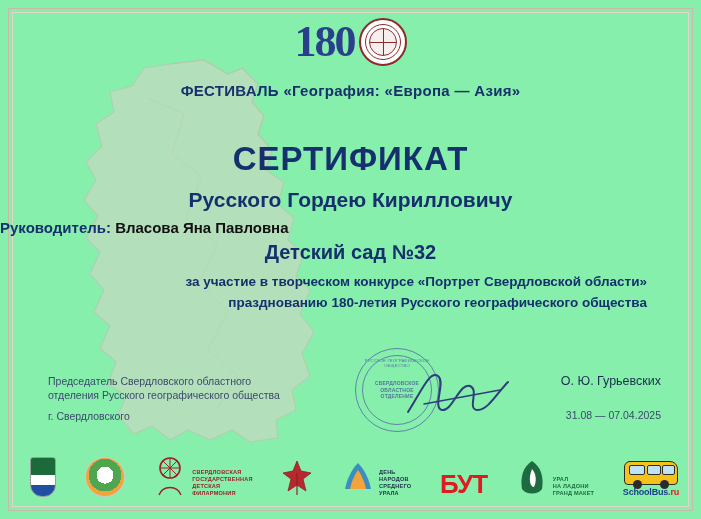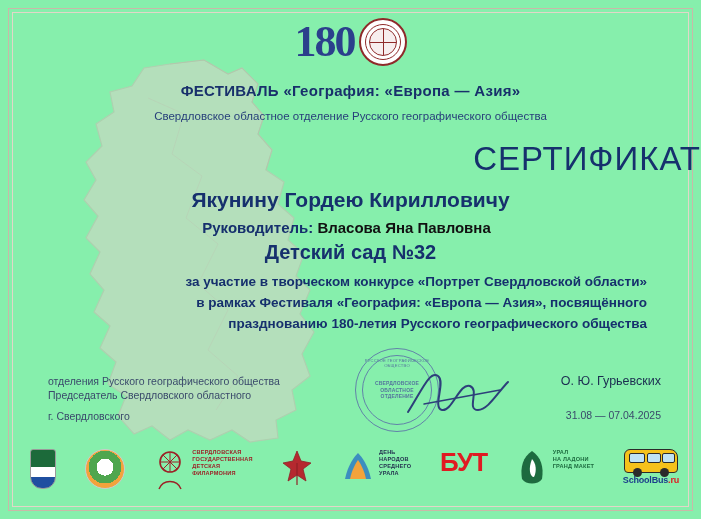--- a/index.html
+++ b/index.html
@@ -126,40 +126,39 @@
     text-align: center;
     font-size: 11.5px;
     color: #28407a;
   }
 
   
   .title {
     position: absolute;
     top: 140px;
     left: 0; right: 0;
-    text-align: right;
+    text-align: center;
     font-size: 33px;
-    font-weight: normal;
+    font-weight: bold;
     color: #16306d;
     letter-spacing: 1px;
   }
   .recipient {
     position: absolute;
     top: 188px;
     left: 0; right: 0;
     text-align: center;
     font-size: 21px;
     font-weight: bold;
     color: #16306d;
   }
   .supervisor-row {
     position: absolute;
     top: 219px;
     left: 0; right: 8px;
-    text-align: center;
     font-size: 15px;
     font-weight: bold;
     color: #16306d;
     white-space: nowrap;
   }
   .supervisor-name {
     color: #111111;
     font-weight: bold;
     font-size: 15px;
   }
@@ -270,21 +269,21 @@
     left: 30px;
     right: 22px;
     bottom: 18px;
     height: 56px;
     display: flex;
     align-items: center;
     justify-content: space-between;
   }
   .logo-item {
     display: flex;
-    align-items: flex-start;
+    align-items: flex-end;
     gap: 5px;
     height: 48px;
   }
   .logo-caption {
     font-size: 5.6px;
     line-height: 1.25;
     font-weight: bold;
     letter-spacing: 0.2px;
   }
   .logo-caption.red { color: #9c2026; }
@@ -405,41 +404,39 @@
   </div>
 
   <div class="logo-wrap">
     <span class="logo-180">180</span>
     <span class="logo-seal">
       <span class="globe"></span>
     </span>
   </div>
 
   <div class="festival-line">ФЕСТИВАЛЬ  «География: «Европа — Азия»</div>
-  <div class="org-line">Свердловское областное отделение Русского географического общества</div>
 
   <div class="title">СЕРТИФИКАТ</div>
-  <div class="recipient">Якунину Гордею Кирилловичу</div>
+  <div class="recipient">Русского Гордею Кирилловичу</div>
 
   <div class="supervisor-row">
     <span>Руководитель:</span>
     <span class="supervisor-name">Власова Яна Павловна</span>
   </div>
 
   <div class="kindergarten">Детский сад №32</div>
 
   <div class="paragraph">
     <div>за участие в творческом конкурсе «Портрет Свердловской области»</div>
-    <div>в рамках Фестиваля «География: «Европа — Азия», посвящённого</div>
     <div>празднованию 180-летия Русского географического общества</div>
   </div>
 
   <div class="sign-left">
+    <div>Председатель Свердловского областного</div>
     <div>отделения Русского географического общества</div>
-    <div>Председатель Свердловского областного</div>
   </div>
   <div class="city">г. Свердловского</div>
 
   <div class="sign-right">О. Ю. Гурьевских</div>
   <div class="dates">31.08 — 07.04.2025</div>
 
   <div class="stamp">
     <div class="stamp-top">РУССКОЕ ГЕОГРАФИЧЕСКОЕ ОБЩЕСТВО</div>
     <div class="stamp-inner">СВЕРДЛОВСКОЕ ОБЛАСТНОЕ ОТДЕЛЕНИЕ</div>
   </div>

